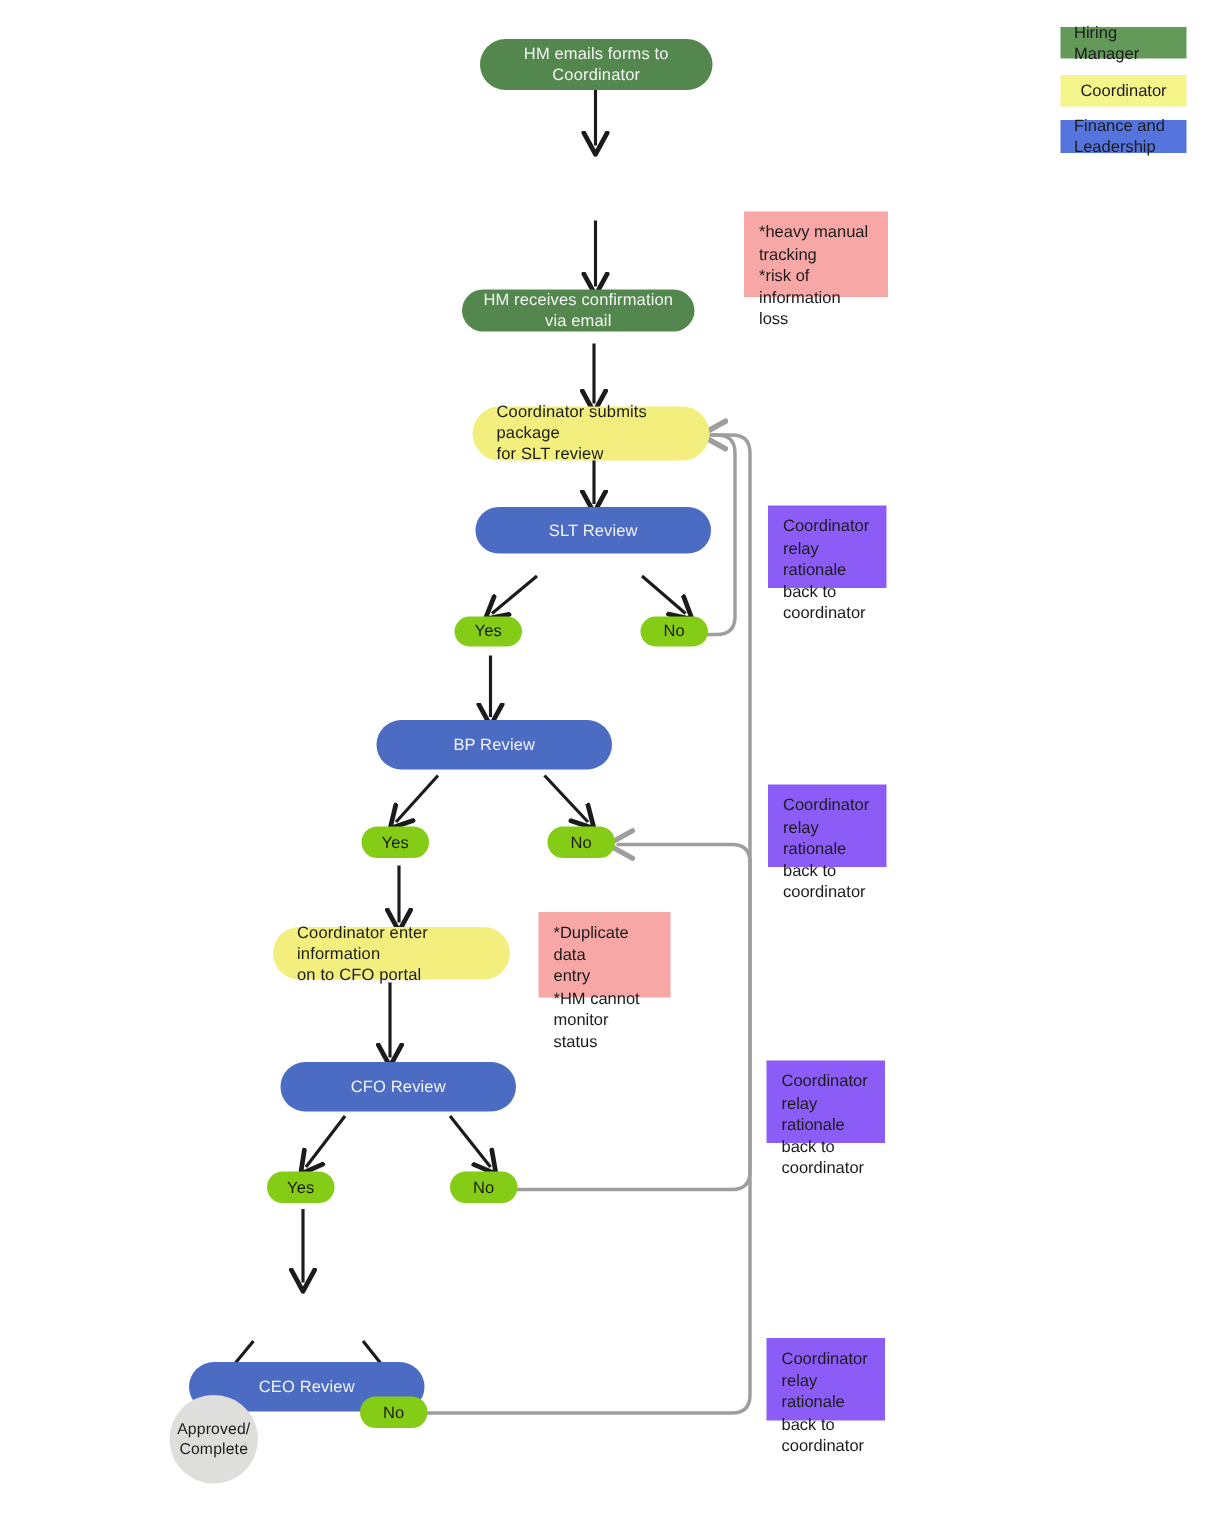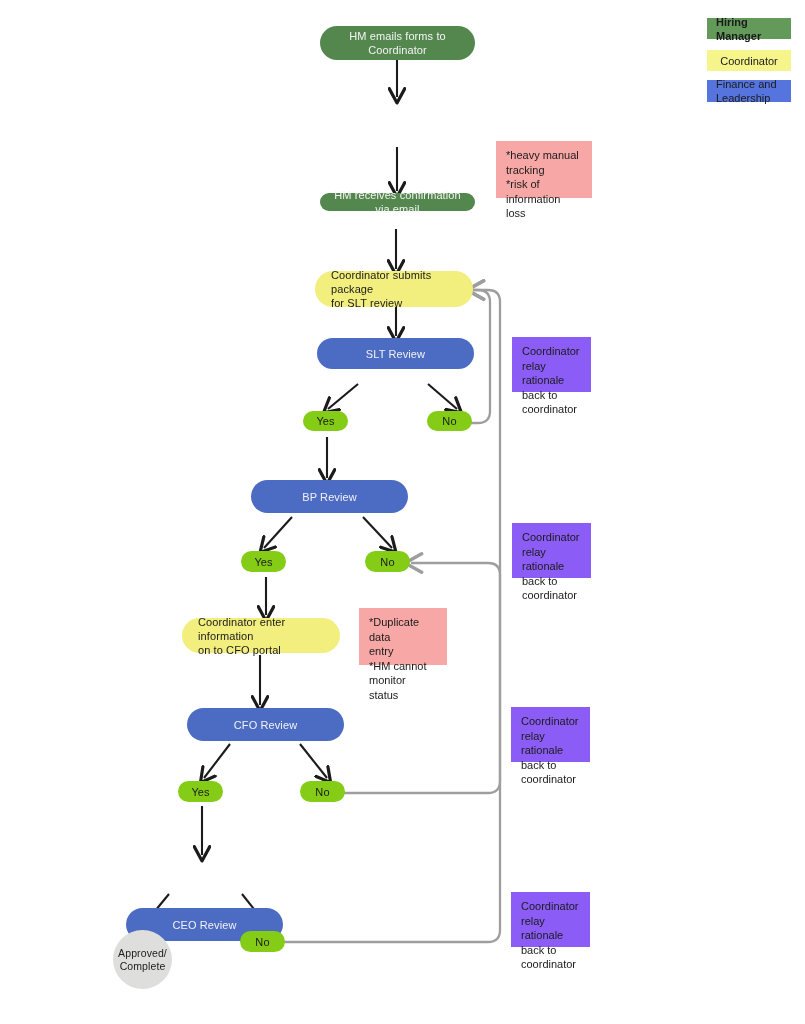--- a/index.html
+++ b/index.html
@@ -106,21 +106,21 @@
     position: absolute;
     box-sizing: border-box;
     display: flex;
     align-items: center;
     font-size: 11px;
     line-height: 14px;
     color: #1b1b1b;
     padding-left: 9px;
     white-space: pre-line;
   }
-  .legend-item.green { background: #639a5a; font-weight: bold; }
+  .legend-item.green { background: #639a5a; }
   .legend-item.yellow { background: #f6f58c; }
   .legend-item.blue { background: #5574dd; }
   .legend-item.green,
   .legend-item.blue { justify-content: flex-start; }
   .legend-item.yellow { justify-content: center; padding-left: 0; }
 </style>
 </head>
 <body>
 
 <div id="canvas">
@@ -178,21 +178,21 @@
 
       <path d="M 281,942 L 488,942 Q 500,942 500,930 L 500,575 Q 500,563 488,563 L 412,563"></path>
     </g>
   </svg>
 
   <div class="node pill green" style="left:320px; top:26px; width:155px; height:34px;">
     <span>HM emails forms to Coordinator</span>
   </div>
 
 
-  <div class="node pill green" style="left:320px; top:193px; width:155px; height:18px;">
+  <div class="node pill green" style="left:308px; top:193px; width:155px; height:28px;">
     <span>HM receives confirmation via email</span>
   </div>
 
   <div class="node pill yellow" style="left:315px; top:271px; width:158px; height:36px; white-space:pre-line;">
     <span>Coordinator submits package
 for SLT review</span>
   </div>
 
   <div class="node pill blue" style="left:317px; top:338px; width:157px; height:31px;">
     <span>SLT Review</span>

